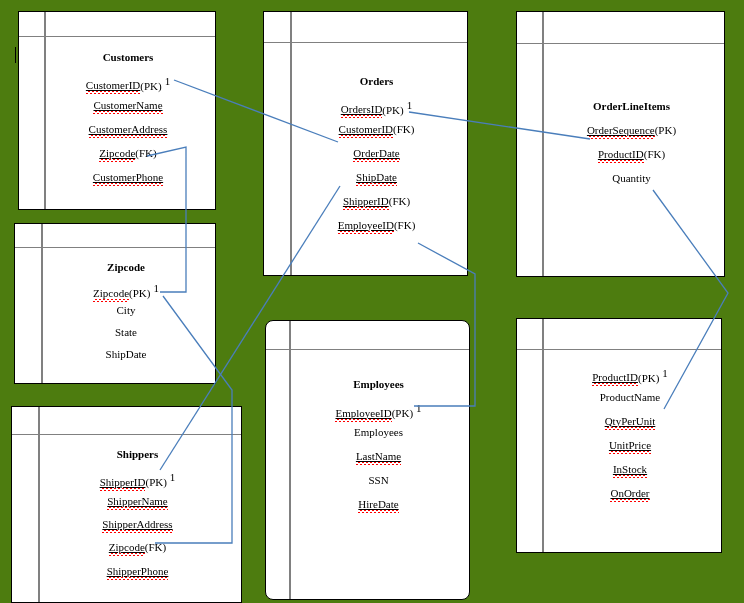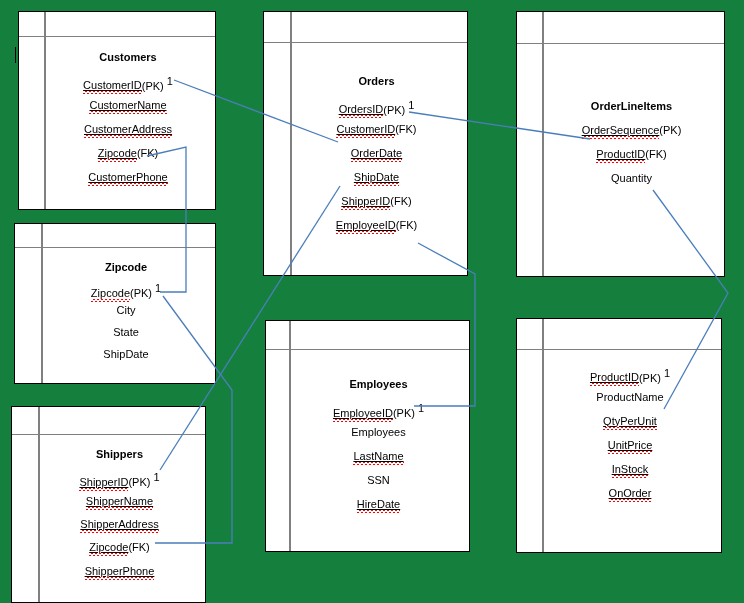--- a/index.html
+++ b/index.html
@@ -8,22 +8,23 @@
     padding: 0;
     background: #ffffff;
   }
   body {
     font-family: "Liberation Sans", sans-serif;
   }
   #canvas {
     position: relative;
     width: 744px;
     height: 603px;
-    background: #15803d;
+    background: #4d7c0f;
     overflow: hidden;
+    font-family: Liberation Serif, serif;
   }
   
   #links {
     position: absolute;
     left: 0;
     top: 0;
     width: 744px;
     height: 603px;
     pointer-events: none;
     z-index: 5;
@@ -158,33 +159,33 @@
         <div class="hdr-rule" style="top: 23px;"></div>
         <div class="col-rule" style="left: 26px;"></div>
         <div class="body" style="top: 37.5357px; bottom: auto;">
           <div class="ent-title" style="height: 21.7857px;">Zipcode</div>
           <div class="attr" style="height: 21.7857px;"><span class="sp misspelled">Zipcode</span><span>(PK)</span><sup class="card">1</sup></div>
           <div class="attr" style="height: 21.7857px;"><span class="sp">City</span></div>
           <div class="attr" style="height: 21.7857px;"><span class="sp">State</span></div>
           <div class="attr" style="height: 21.7857px;"><span class="sp">ShipDate</span></div>
         </div>
       </div>
-      <div class="entity" style="left: 11px; top: 406px; width: 195px; height: 197px;">
+      <div class="entity" style="left: 11px; top: 406px; width: 231px; height: 197px;">
         <div class="hdr-rule" style="top: 27px;"></div>
         <div class="col-rule" style="left: 26px;"></div>
         <div class="body" style="top: 42px; bottom: auto;">
           <div class="ent-title" style="height: 23.3333px;">Shippers</div>
           <div class="attr" style="height: 23.3333px;"><span class="sp misspelled ul">ShipperID</span><span>(PK)</span><sup class="card">1</sup></div>
           <div class="attr" style="height: 23.3333px;"><span class="sp misspelled ul">ShipperName</span></div>
           <div class="attr" style="height: 23.3333px;"><span class="sp misspelled ul">ShipperAddress</span></div>
           <div class="attr" style="height: 23.3333px;"><span class="sp misspelled ul">Zipcode</span><span>(FK)</span></div>
           <div class="attr" style="height: 23.3333px;"><span class="sp misspelled ul">ShipperPhone</span></div>
         </div>
       </div>
-      <div class="entity" style="left: 265px; top: 320px; width: 205px; height: 232px;">
+      <div class="entity" style="left: 265px; top: 320px; width: 205px; height: 280px; border-radius: 8px;">
         <div class="hdr-rule" style="top: 28px;"></div>
         <div class="col-rule" style="left: 23px;"></div>
         <div class="body" style="top: 58px; bottom: auto;">
           <div class="ent-title" style="height: 24px;">Employees</div>
           <div class="attr" style="height: 24px;"><span class="sp misspelled ul">EmployeeID</span><span>(PK)</span><sup class="card">1</sup></div>
           <div class="attr" style="height: 24px;"><span class="sp">Employees</span></div>
           <div class="attr" style="height: 24px;"><span class="sp misspelled ul">LastName</span></div>
           <div class="attr" style="height: 24px;"><span class="sp">SSN</span></div>
           <div class="attr" style="height: 24px;"><span class="sp misspelled ul">HireDate</span></div>
         </div>

